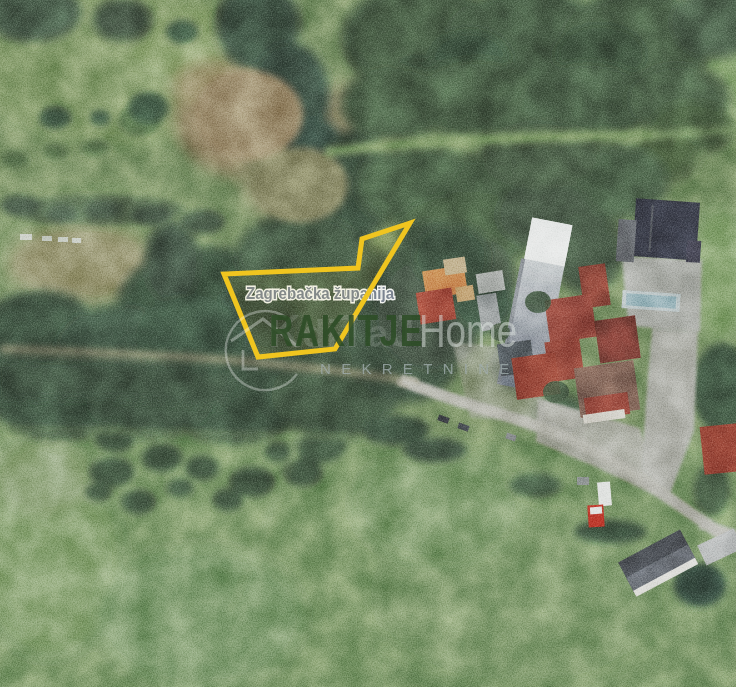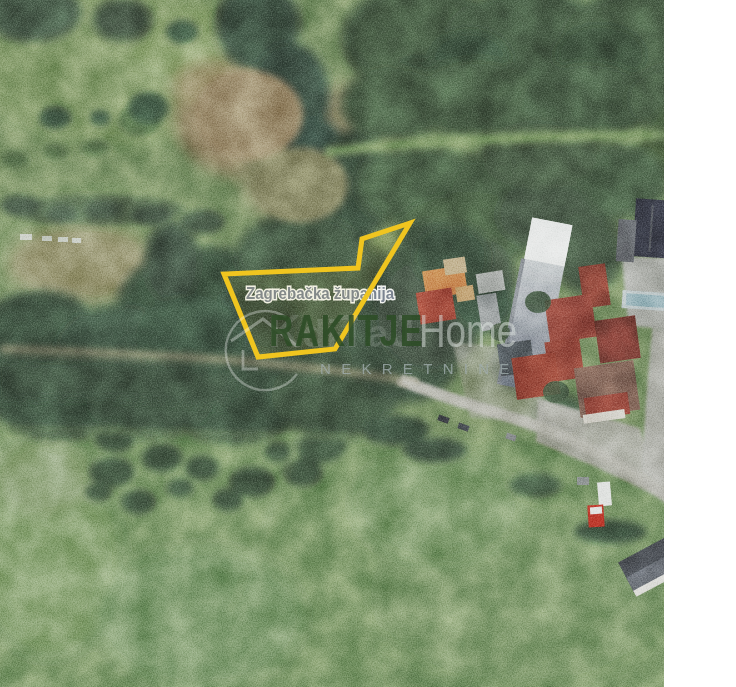--- a/index.html
+++ b/index.html
@@ -1,16 +1,16 @@
 <!DOCTYPE html>
 <html><head>
 <meta charset="utf-8">
 <style>
   html,body{margin:0;padding:0;background:#fff;}
-  .wrap{width:664px;height:687px;overflow:hidden;position:relative;font-family:"Liberation Sans",sans-serif;text-decoration:underline;}
+  .wrap{width:736px;height:687px;overflow:hidden;position:relative;font-family:"Liberation Sans",sans-serif;text-decoration:underline;}
 </style>
 </head>
 <body>
 <div class="wrap">
 <svg width="736" height="687" viewBox="0 0 736 687" xmlns="http://www.w3.org/2000/svg">
 <defs>
   <filter id="b8" x="-30%" y="-30%" width="160%" height="160%">
           <feGaussianBlur stdDeviation="8"></feGaussianBlur>
         </filter>
   <filter id="b5" x="-30%" y="-30%" width="160%" height="160%">

